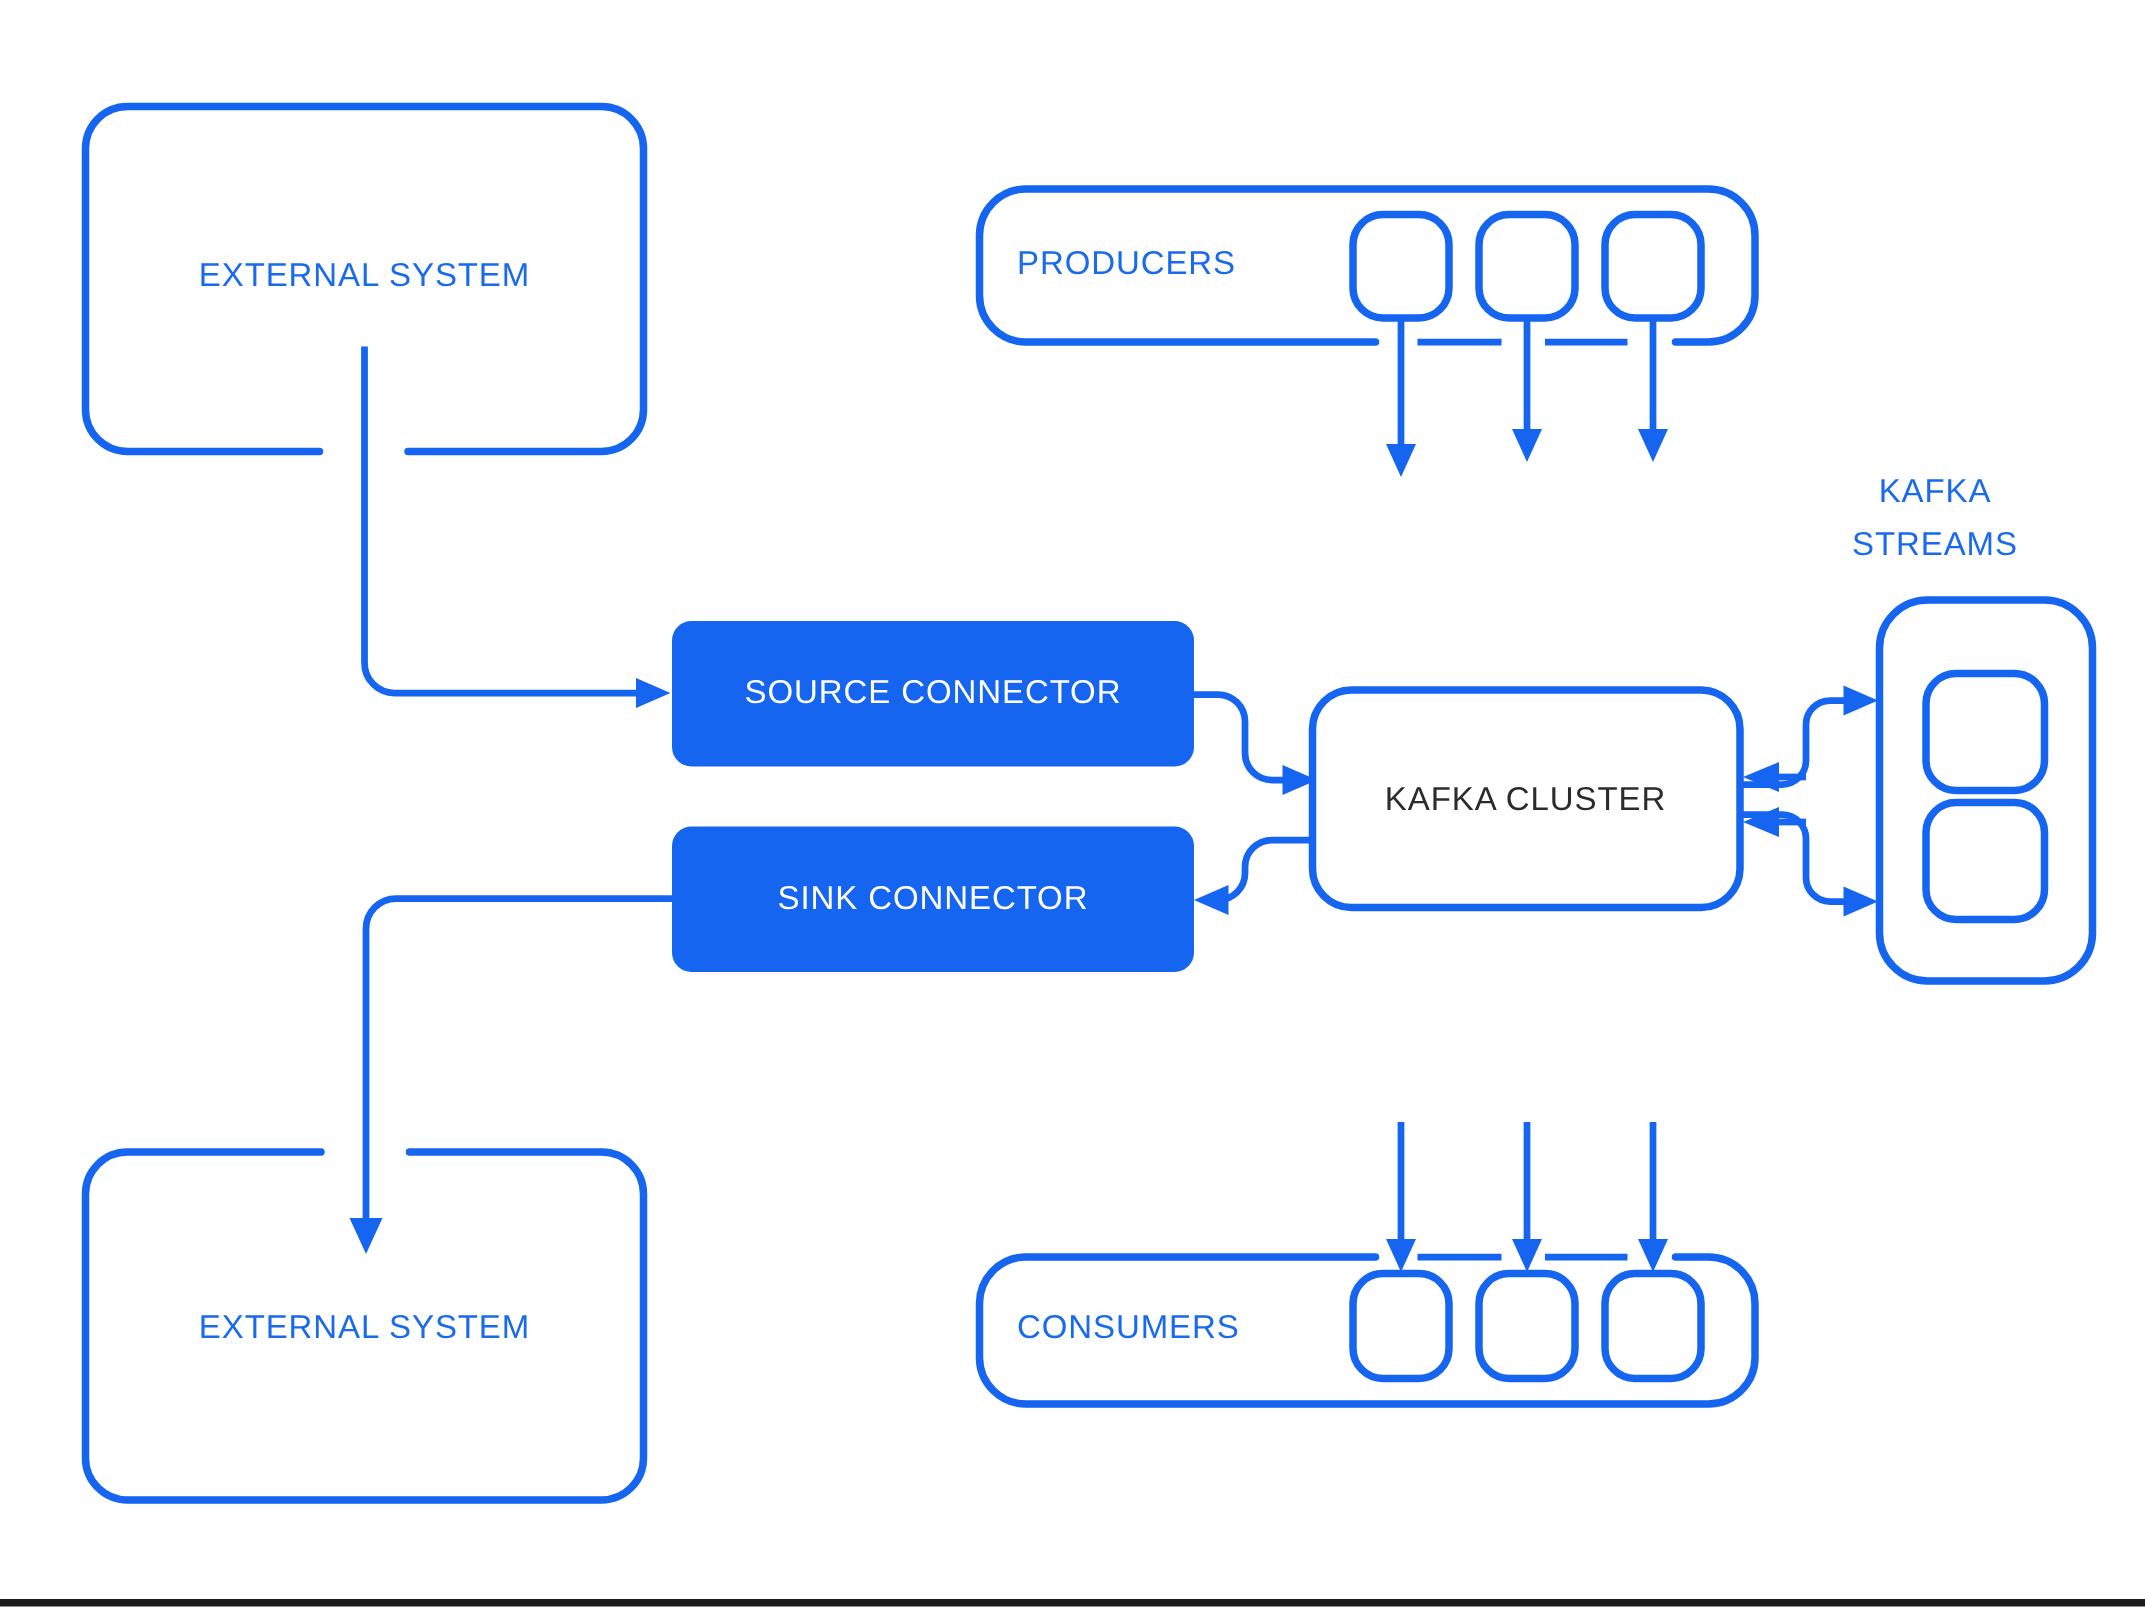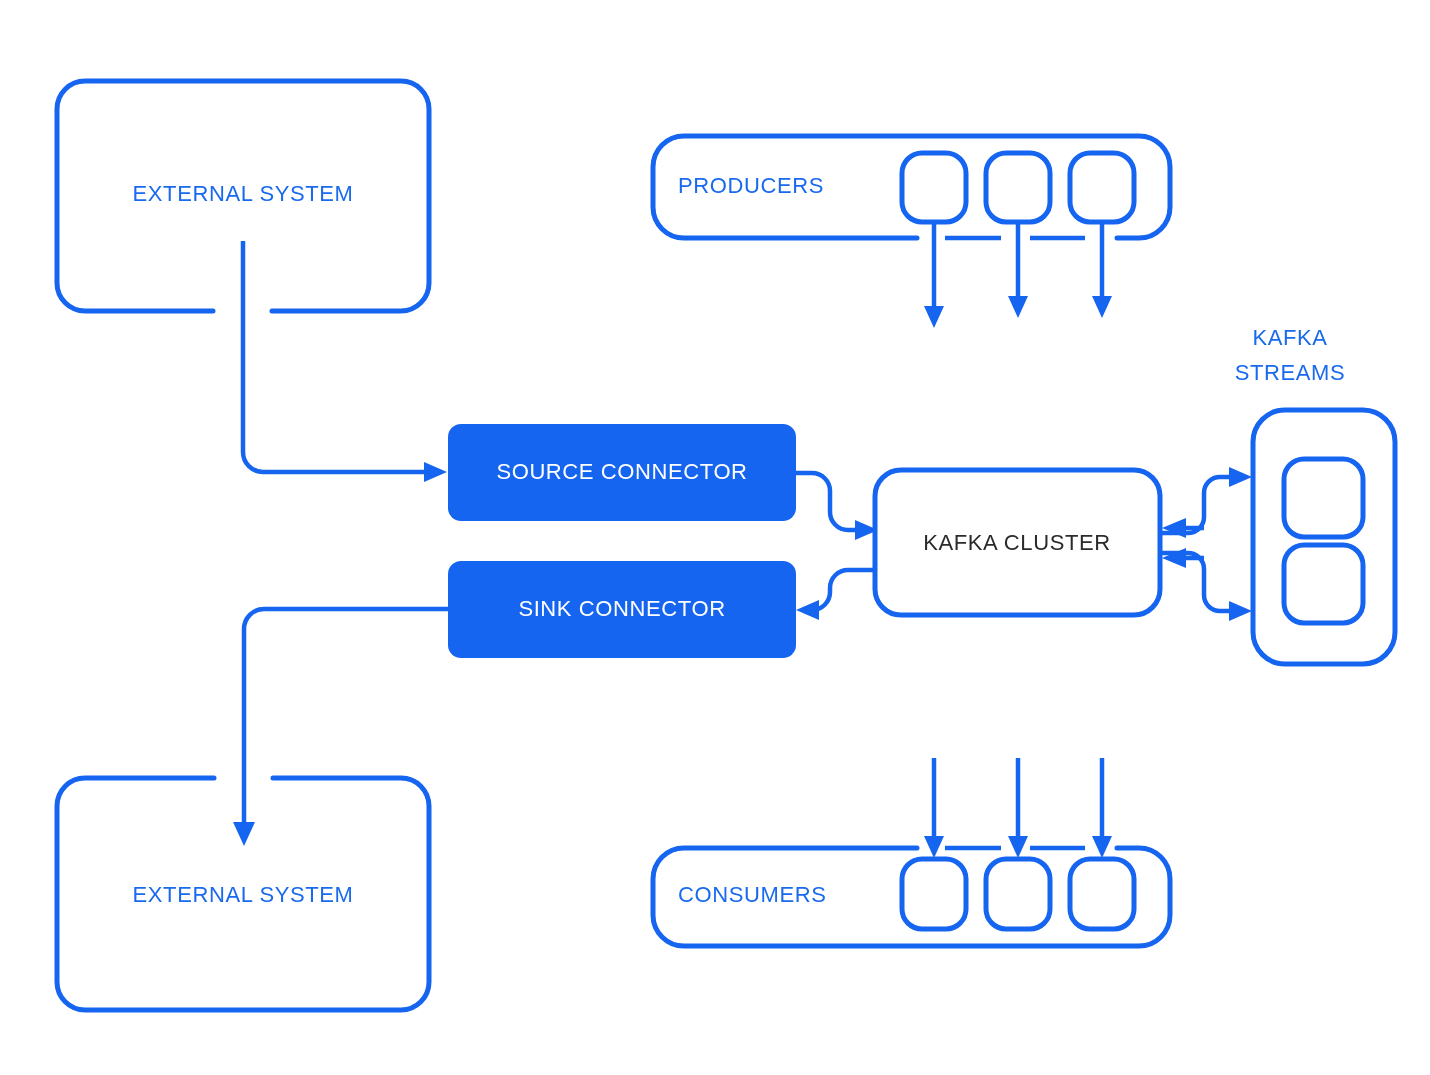--- a/index.html
+++ b/index.html
@@ -10,21 +10,21 @@
   body {
     width: 1430px;
     height: 1075px;
     font-family: "Liberation Sans", sans-serif;
     overflow: hidden;
     position: relative;
   }
   #diagram-root {
     position: absolute;
     left: 0;
-    top: 10px;
+    top: 0;
     width: 1430px;
     height: 1014px;
   }
   svg { display: block; }
   .lbl {
     font-family: "Liberation Sans", sans-serif;
     font-size: 22px;
     letter-spacing: 0.6px;
     dominant-baseline: middle;
   }

